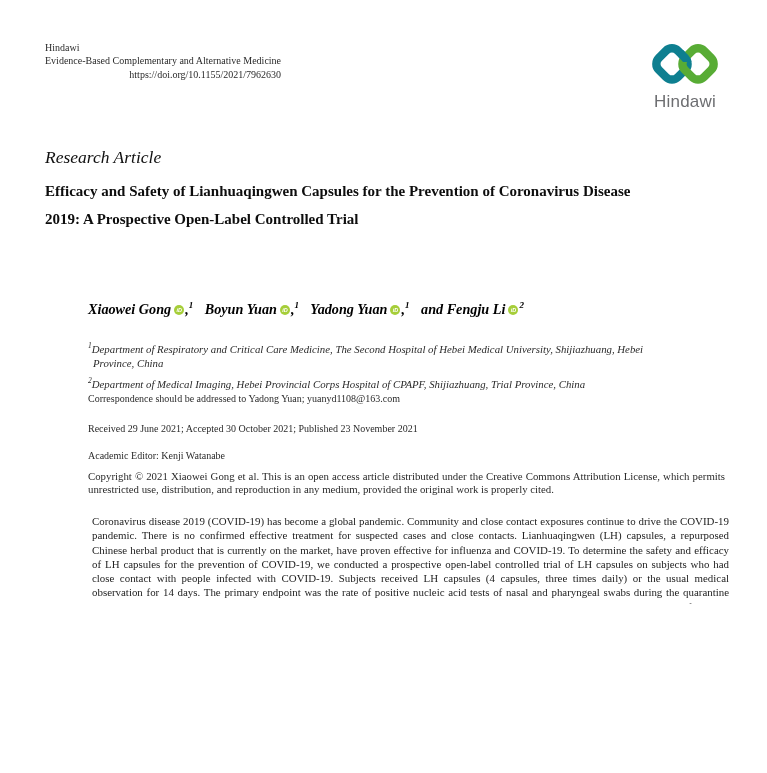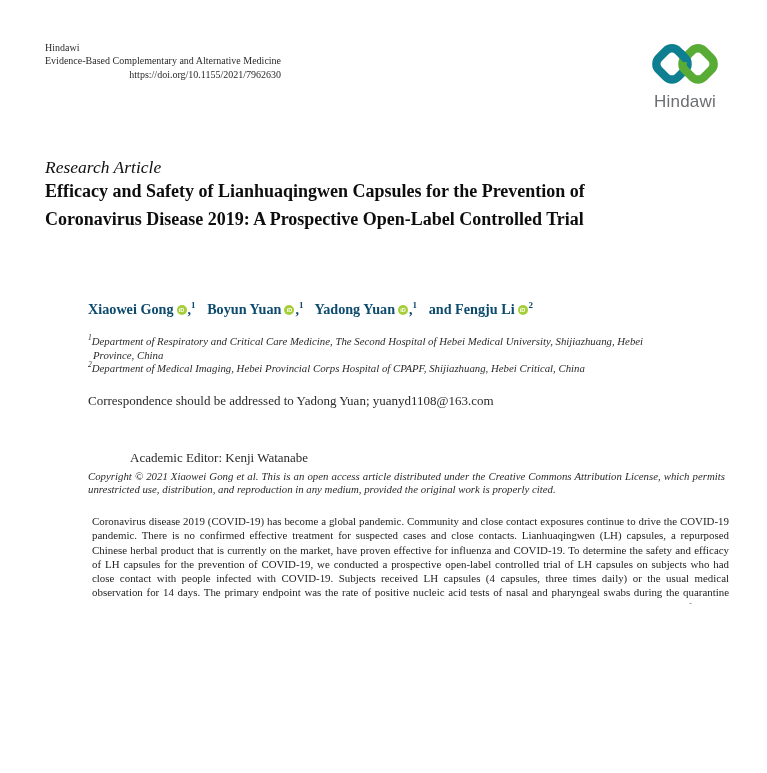--- a/index.html
+++ b/index.html
@@ -18,59 +18,59 @@
 
   .logo-block { position:absolute; left:641px; top:36px; width:88px; text-align:center; }
   .logo-block svg { display:block; margin:0 auto; }
   .logo-wordmark {
     font-family:"Liberation Sans", sans-serif; font-size:17px; font-weight:500;
     color:#6d6e71; letter-spacing:0.2px; margin-top:2px;
   }
 
   
   .article-kind {
-    position:absolute; left:45px; top:157px;
+    position:absolute; left:45px; top:147px;
     font-style:italic; font-size:17.5px; color:#111;
   }
   .article-title {
     position:absolute; left:45px; top:177px; width:600px; margin:0;
-    font-size:18px; line-height:28px; font-weight:bold; color:#0d0d0d;
+    font-size:15px; line-height:28px; font-weight:bold; color:#0d0d0d;
   }
 
   
-  .authors { position:absolute; left:88px; top:301px; font-size:14.2px; font-weight:bold; color:#0c4a6e; }
+  .authors { position:absolute; left:88px; top:301px; font-size:14.2px; font-weight:bold; color:#000000;font-style:italic; }
   .author { margin-right:8px; }
   .author sup { font-size:9px; line-height:0; }
   .orcid-icon {
     display:inline-block; width:10px; height:10px; border-radius:50%;
     background:#a6ce39; position:relative; margin:0 1px 0 3px; vertical-align:-1px;
   }
   .orcid-icon::after {
     content:"iD"; position:absolute; top:50%; left:50%; transform:translate(-50%,-53%);
     color:#fff; font-family:"Liberation Sans", sans-serif; font-size:5.5px; font-weight:bold;
   }
 
   
   .affils {
     position:absolute; left:88px; top:335px; width:572px;
     font-size:10.8px; font-style:italic; line-height:13.6px; color:#2a2a2a;
   }
-  .affil { padding-left:5px; text-indent:-5px; }
+  .affil { padding-left:5px; text-indent:-5px;margin-top:8px; }
   .affil sup { font-size:7.5px; line-height:0; }
 
   
-  .meta-line { position:absolute; left:88px; margin:0; font-size:13px; color:#2a2a2a; }
+  .meta-line { position:absolute; left:88px; margin:0; font-size:10px; color:#2a2a2a; }
   .correspondence-line { top:393px; }
   .dates-line { top:423px; }
-  .editor-line { top:450px;margin-left:42px; }
+  .editor-line { top:450px; }
   .email-link { color:#2a2a2a; text-decoration:none; }
 
   .copyright {
     position:absolute; left:88px; top:470px; width:637px; margin:0;
-    font-size:10.8px; line-height:13.3px; text-align:justify; color:#2a2a2a;font-style:italic;
+    font-size:10.8px; line-height:13.3px; text-align:justify; color:#2a2a2a;
   }
 
   
   .abstract {
     position:absolute; left:88px; top:510px; width:637px; margin:4px;
     font-size:10.9px; line-height:14.3px; text-align:justify; color:#222;
   }
 </style>
 </head>
 <body>
@@ -107,25 +107,26 @@
 
   <div class="authors">
     <span class="author"><span>Xiaowei Gong</span><span class="orcid-icon"></span><span>,</span><sup>1</sup></span>
     <span class="author"><span>Boyun Yuan</span><span class="orcid-icon"></span><span>,</span><sup>1</sup></span>
     <span class="author"><span>Yadong Yuan</span><span class="orcid-icon"></span><span>,</span><sup>1</sup></span>
     <span class="author"><span>and Fengju Li</span><span class="orcid-icon"></span><span></span><sup>2</sup></span>
   </div>
 
   <div class="affils">
     <div class="affil"><sup>1</sup><span>Department of Respiratory and Critical Care Medicine, The Second Hospital of Hebei Medical University, Shijiazhuang, Hebei Province, China</span></div>
-    <div class="affil"><sup>2</sup><span>Department of Medical Imaging, Hebei Provincial Corps Hospital of CPAPF, Shijiazhuang, Hebei Critical, China</span></div>
+    <div class="affil"><sup>2</sup><span>Department of Medical Imaging, Hebei Provincial Corps Hospital of CPAPF, Shijiazhuang, Trial Province, China</span></div>
   </div>
 
   <p class="meta-line correspondence-line"><span>Correspondence should be addressed to Yadong Yuan; </span><a class="email-link" href="#">yuanyd1108@163.com</a></p>
 
+  <p class="meta-line dates-line">Received 29 June 2021; Accepted 30 October 2021; Published 23 November 2021</p>
 
   <p class="meta-line editor-line">Academic Editor: Kenji Watanabe</p>
 
   <p class="copyright">Copyright © 2021 Xiaowei Gong et al. This is an open access article distributed under the Creative Commons Attribution License, which permits unrestricted use, distribution, and reproduction in any medium, provided the original work is properly cited.</p>
 
   <p class="abstract">Coronavirus disease 2019 (COVID-19) has become a global pandemic. Community and close contact exposures continue to drive the COVID-19 pandemic. There is no confirmed effective treatment for suspected cases and close contacts. Lianhuaqingwen (LH) capsules, a repurposed Chinese herbal product that is currently on the market, have proven effective for influenza and COVID-19. To determine the safety and efficacy of LH capsules for the prevention of COVID-19, we conducted a prospective open-label controlled trial of LH capsules on subjects who had close contact with people infected with COVID-19. Subjects received LH capsules (4 capsules, three times daily) or the usual medical observation for 14 days. The primary endpoint was the rate of positive nucleic acid tests of nasal and pharyngeal swabs during the quarantine medical observation period. We included 1976 patients, including 1101 in the treatment group and 875 in the control group. The rate of positive nucleic acid tests in the treatment group was significantly lower than that in the control group (0.27% vs. 1.14%, respectively; mean difference: −0.87%; 95% CI: −1.83 to −0.13; p = 0.0174) during the quarantine medical observation period (14 days). Among subjects with different close contact states, there was no significant difference in the rate of positive nucleic acid test results among close contacts in the treatment group and the control group (6.45% vs. 11.43%, respectively; p = 0.6762). Among secondary close contacts, the rate of positive nucleic acid tests in the treatment group was significantly lower than that in the control group (0.09% vs. 0.71%, respectively; p = 0.0485). No serious adverse events were reported. Taken together, and in light of the safety and effectiveness profiles, these results show that LH capsules can be considered to prevent the progression of COVID-19 after close contact with an infected person. This trial is registered with ChiCTR2100043012.</p>
 
 </div>
 
 </body></html>

